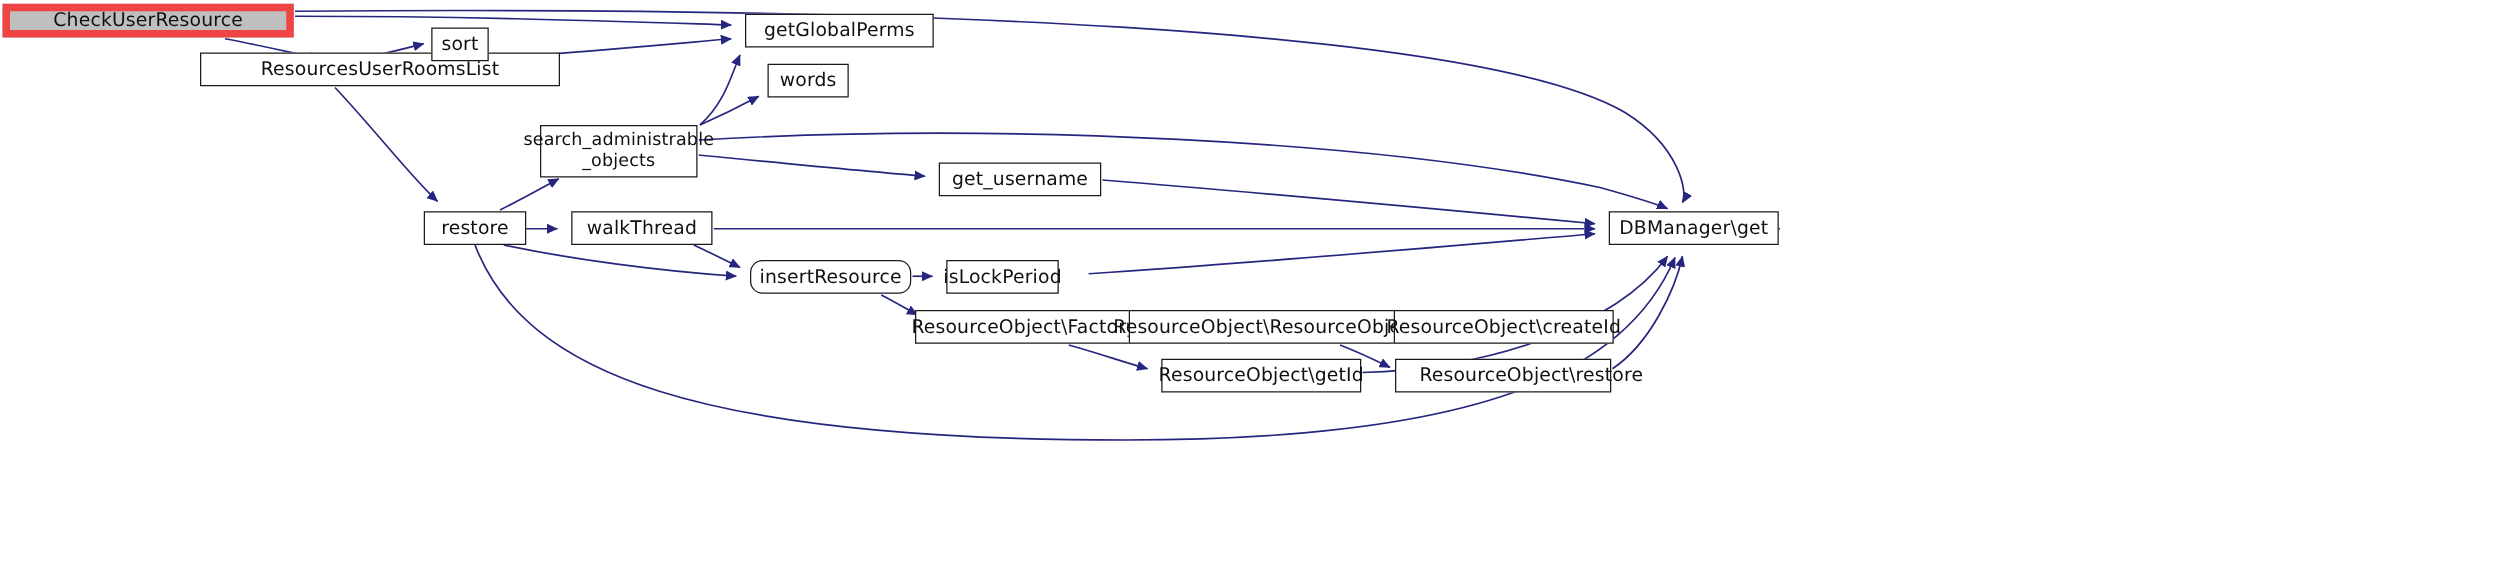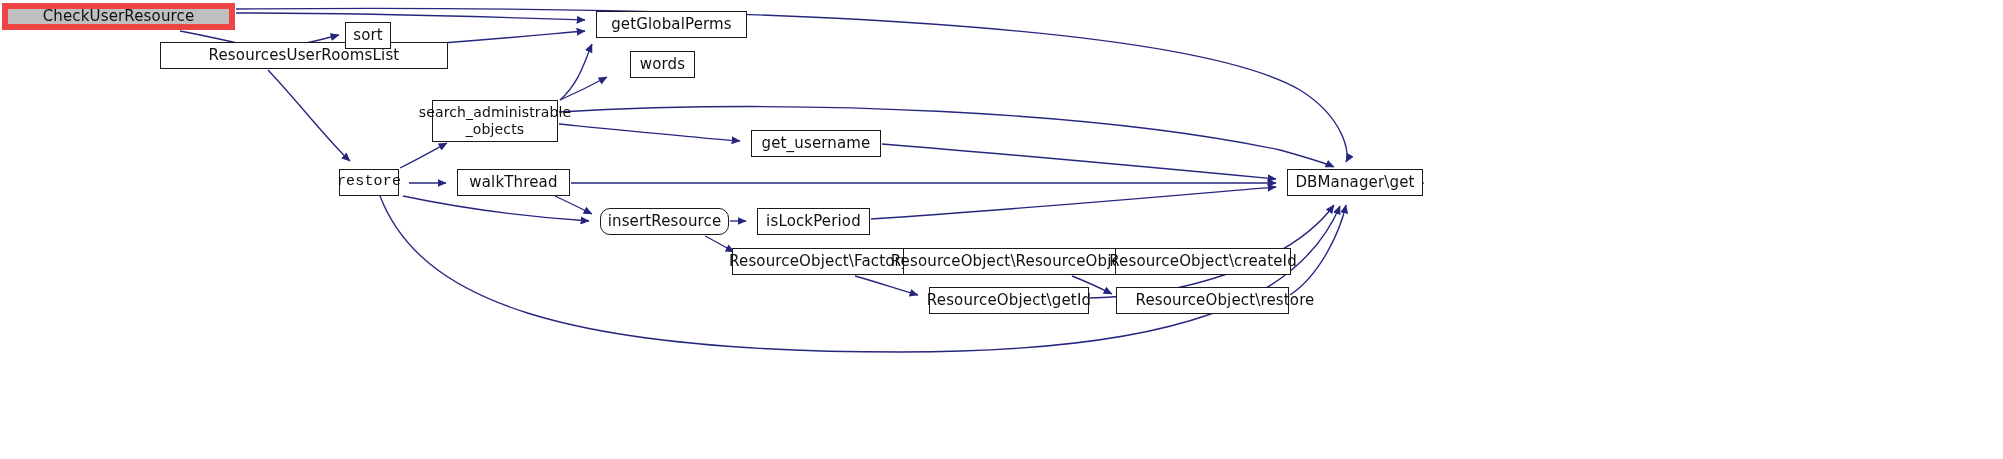--- a/index.html
+++ b/index.html
@@ -118,37 +118,37 @@
   </svg>
 
   <div class="node root" style="left:2px;   top:3px;   width:233px; height:27px;">CheckUserResource</div>
 
   <div class="node" style="left:160px; top:42px;  width:288px; height:27px;">ResourcesUserRoomsList</div>
 
   <div class="node" style="left:345px; top:22px;  width:46px;  height:27px;">sort</div>
 
   <div class="node" style="left:596px; top:11px;  width:151px; height:27px;">getGlobalPerms</div>
 
-  <div class="node" style="left:614px; top:51px;  width:65px;  height:27px;margin-left:16px;">words</div>
+  <div class="node" style="left:614px; top:51px;  width:65px;  height:27px;">words</div>
 
   <div class="node two-line" style="left:432px; top:100px; width:126px; height:42px; font-size:14px;">search_administrable
 _objects</div>
 
   <div class="node" style="left:751px; top:130px; width:130px; height:27px;">get_username</div>
 
-  <div class="node" style="left:339px; top:169px; width:60px;  height:27px;font-family:Liberation Mono, monospace;">restore</div>
+  <div class="node" style="left:339px; top:169px; width:82px;  height:27px;">restore</div>
 
   <div class="node" style="left:457px; top:169px; width:113px; height:27px;">walkThread</div>
 
   <div class="node" style="left:1287px; top:169px; width:136px; height:27px;">DBManager\get</div>
 
 
   <div class="node" style="left:600px; top:208px; width:129px; height:27px;border-radius:10px;">insertResource</div>
 
-  <div class="node" style="left:757px; top:208px; width:113px; height:27px;">isLockPeriod</div>
+  <div class="node" style="left:757px; top:208px; width:90px; height:27px;">isLockPeriod</div>
 
   <div class="node" style="left:732px; top:248px; width:175px; height:27px;">ResourceObject\Factory</div>
 
   <div class="node" style="left:903px; top:248px; width:220px; height:27px;">ResourceObject\ResourceObject</div>
 
   <div class="node" style="left:1115px; top:248px; width:176px; height:27px;">ResourceObject\createId</div>
 
   <div class="node" style="left:929px; top:287px; width:160px; height:27px;">ResourceObject\getId</div>
 
   <div class="node" style="left:1116px; top:287px; width:173px; height:27px;padding-left:45px;">ResourceObject\restore</div>

